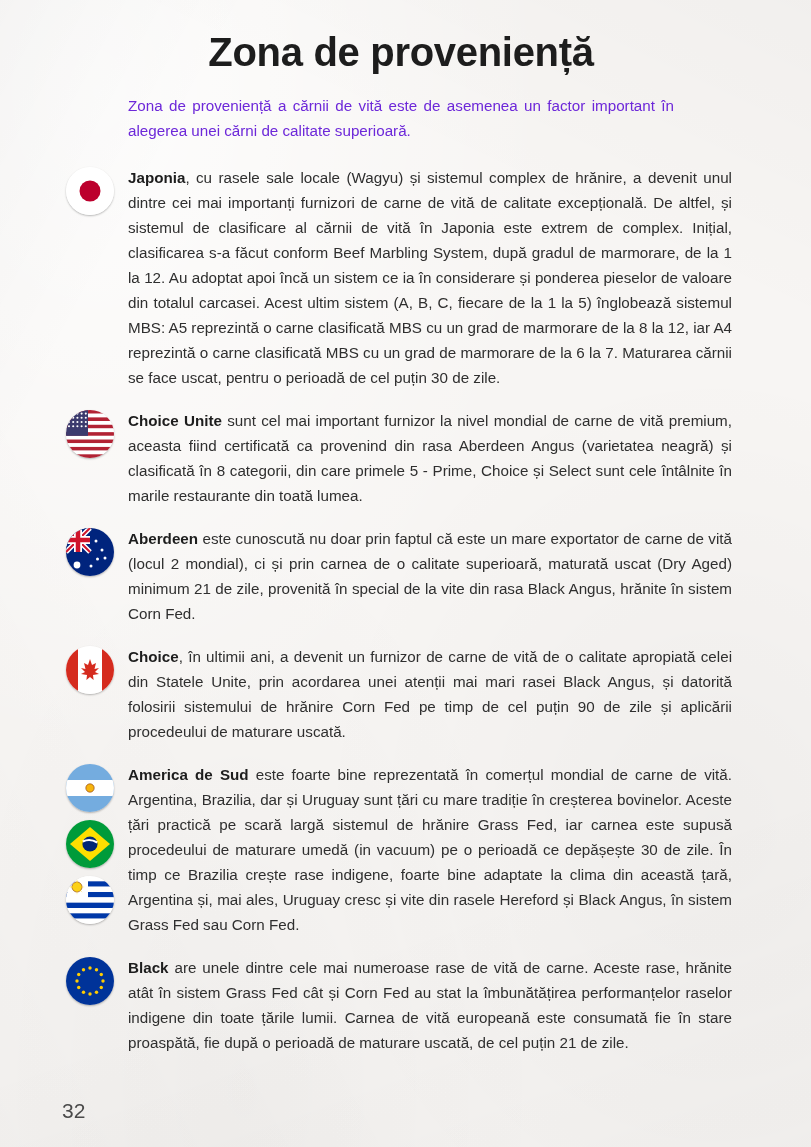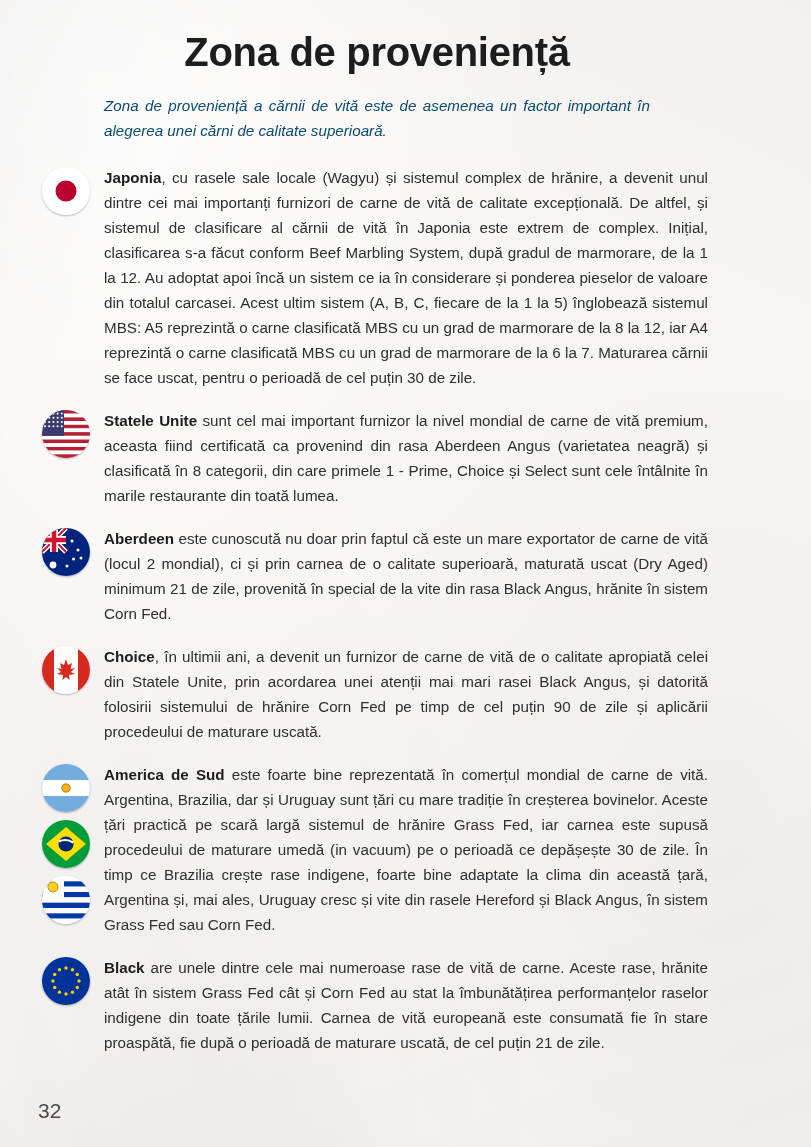--- a/index.html
+++ b/index.html
@@ -29,37 +29,37 @@
       radial-gradient(ellipse at 88% 72%, rgba(0,0,0,0.03) 0%, rgba(255,255,255,0) 40%),
       radial-gradient(ellipse at 30% 95%, rgba(0,0,0,0.022) 0%, rgba(255,255,255,0) 38%);
     z-index: 0;
   }
   .page {
     position: relative;
     z-index: 1;
     width: 754px;
     height: 1147px;
     box-sizing: border-box;
+    margin-left: 24px;
   }
   .title {
     text-align: center;
     font-size: 40px;
     font-weight: bold;
     letter-spacing: -0.3px;
     color: #1d1d1d;
     padding-top: 30px;
     padding-bottom: 10px;
   }
   .intro {
     margin: 8px 104px 0 104px;
     font-size: 15.2px;
     line-height: 25px;
     text-align: justify;
-    color: #0c4a6e;
-    font-style: italic;
+    color: #6d28d9;
   }
   .entries {
     margin-top: 18px;
   }
   .entry {
     display: flex;
     align-items: flex-start;
     margin: 0 46px 0 28px;
     padding-bottom: 14px;
   }
@@ -160,21 +160,21 @@
               <circle cx="15.600000000000001" cy="12" r="1.05" fill="#ffffff"></circle>
               <circle cx="19.8" cy="12" r="1.05" fill="#ffffff"></circle>
               <circle cx="3" cy="16.200000000000003" r="1.05" fill="#ffffff"></circle>
               <circle cx="7.2" cy="16.200000000000003" r="1.05" fill="#ffffff"></circle>
               <circle cx="11.4" cy="16.200000000000003" r="1.05" fill="#ffffff"></circle>
               <circle cx="15.600000000000001" cy="16.200000000000003" r="1.05" fill="#ffffff"></circle>
               <circle cx="19.8" cy="16.200000000000003" r="1.05" fill="#ffffff"></circle>
             </svg>
           </div>
         </div>
-        <div class="entry-text"><b>Statele Unite</b><span> sunt cel mai important furnizor la nivel mondial de carne de vită premium, aceasta fiind certificată ca provenind din rasa Aberdeen Angus (varietatea neagră) și clasificată în 8 categorii, din care primele 1 - Prime, Choice și Select sunt cele întâlnite în marile restaurante din toată lumea.</span></div>
+        <div class="entry-text"><b>Choice Unite</b><span> sunt cel mai important furnizor la nivel mondial de carne de vită premium, aceasta fiind certificată ca provenind din rasa Aberdeen Angus (varietatea neagră) și clasificată în 8 categorii, din care primele 5 - Prime, Choice și Select sunt cele întâlnite în marile restaurante din toată lumea.</span></div>
       </div>
       <div class="entry">
         <div class="flags-col">
           <div class="flag">
             <svg viewBox="0 0 48 48" xmlns="http://www.w3.org/2000/svg">
               <rect width="48" height="48" fill="#00247d"></rect>
               <g>
                 <rect x="0" y="0" width="24" height="24" fill="#00247d"></rect>
                 <path d="M0 0 L24 24 M24 0 L0 24" stroke="#ffffff" stroke-width="5"></path>
                 <path d="M0 0 L24 24 M24 0 L0 24" stroke="#cf142b" stroke-width="2"></path>

